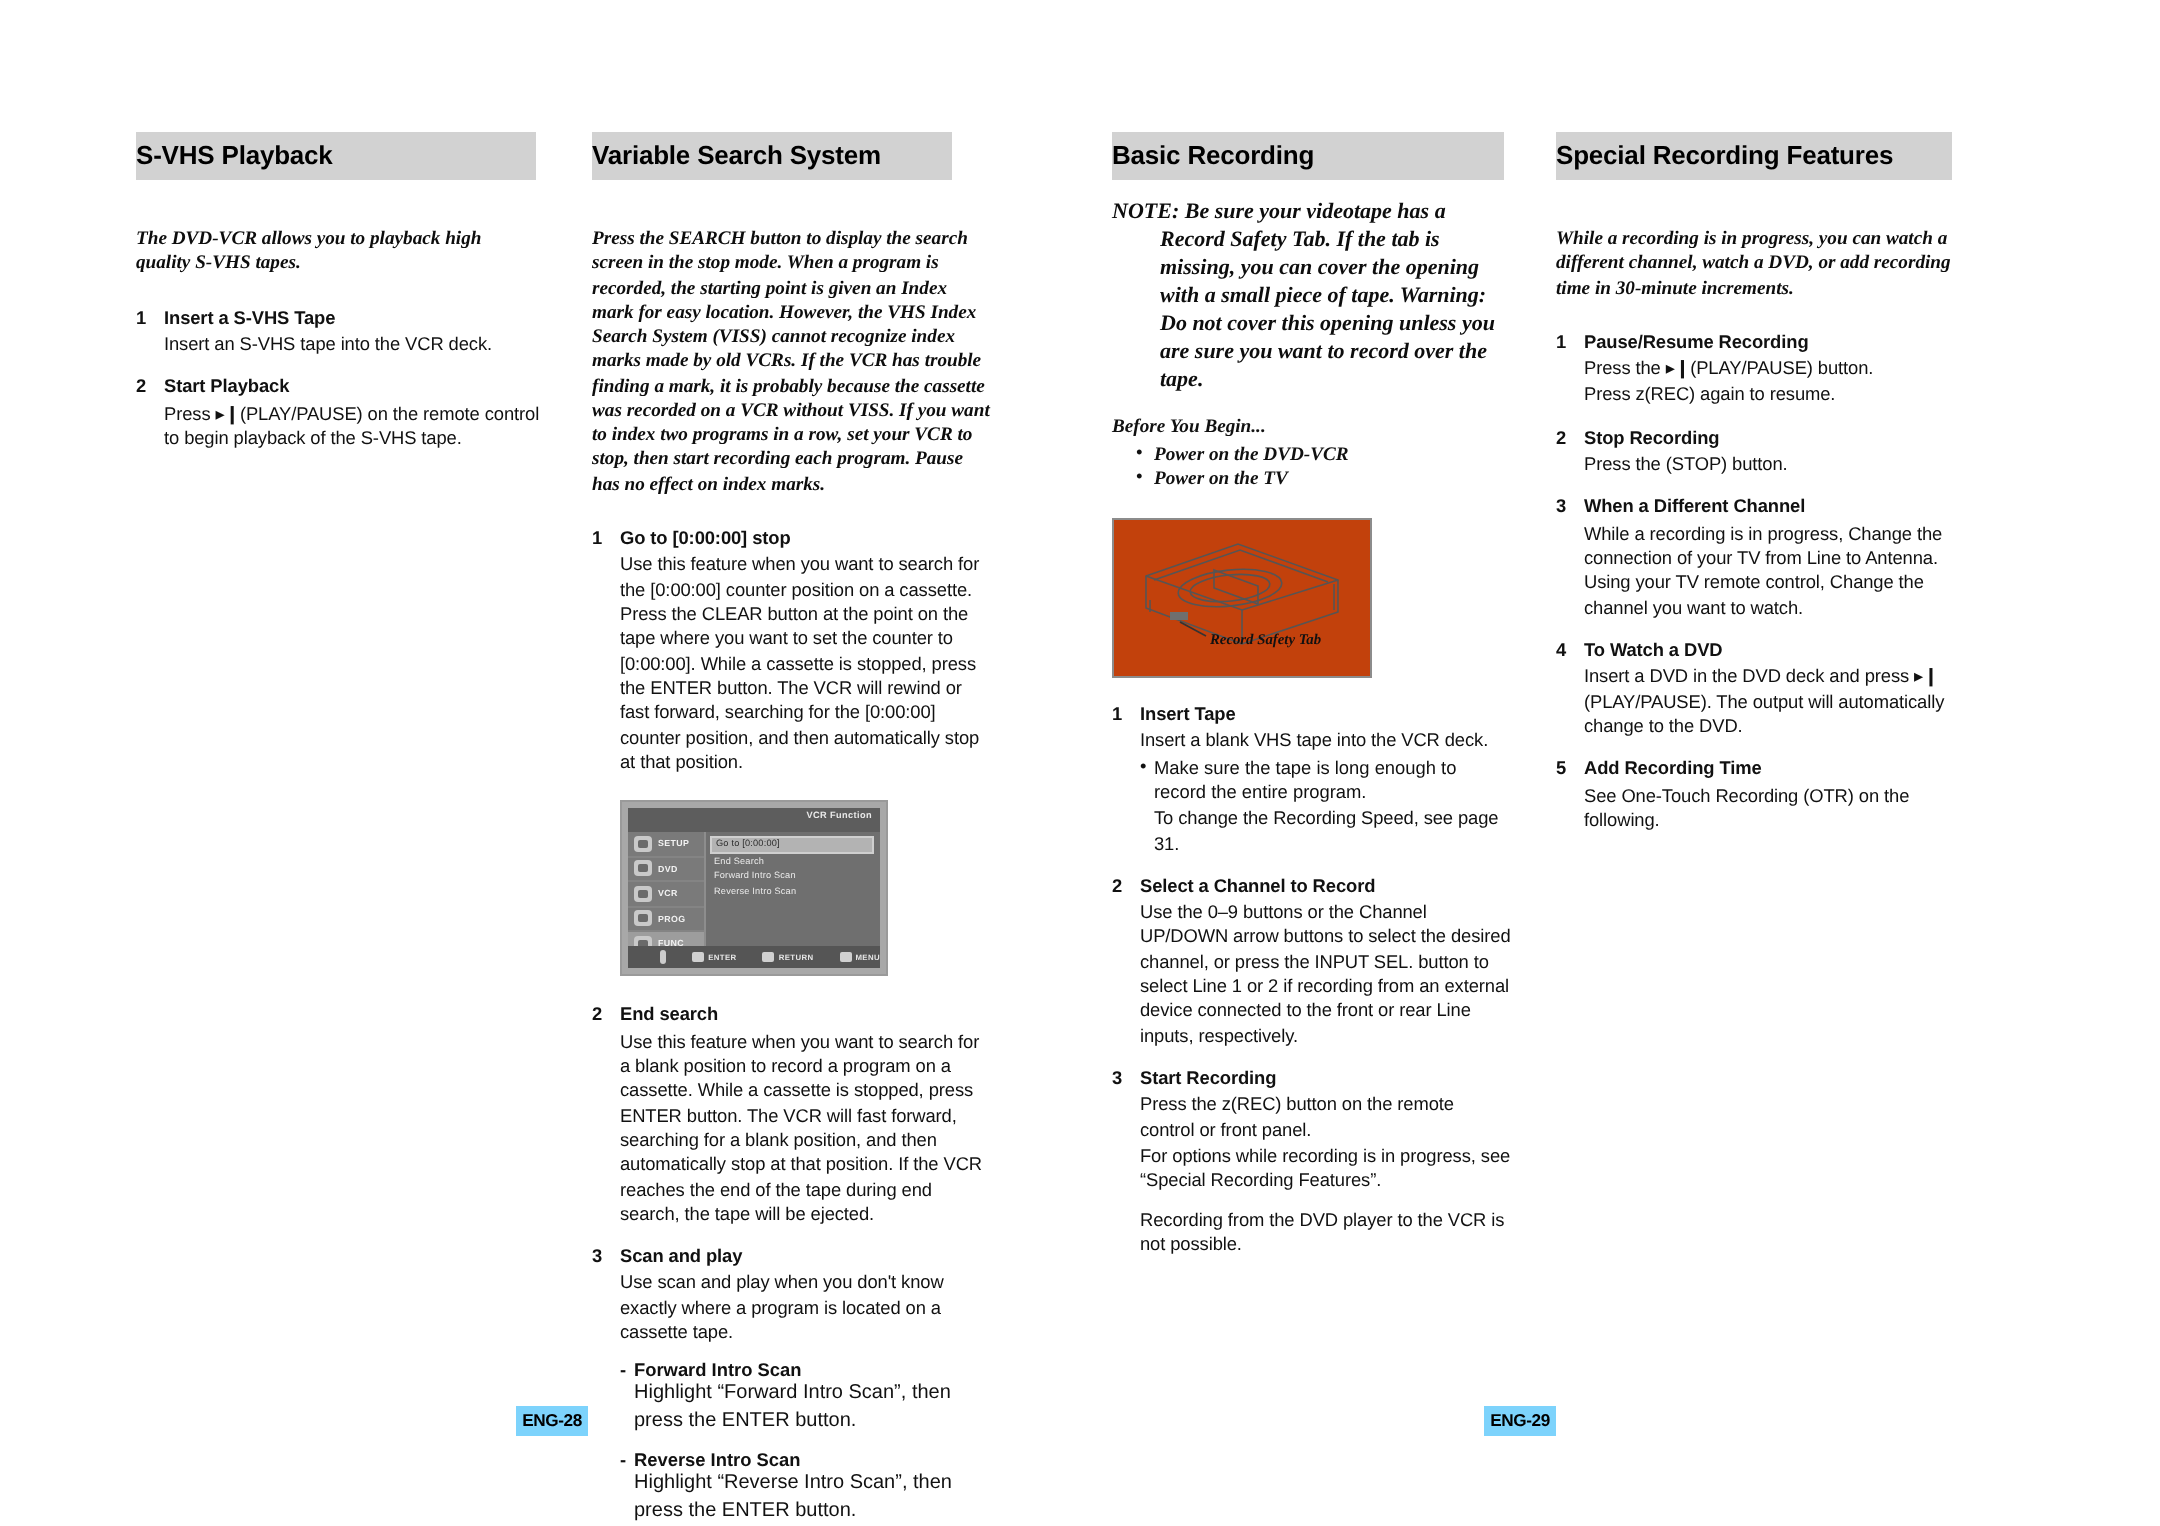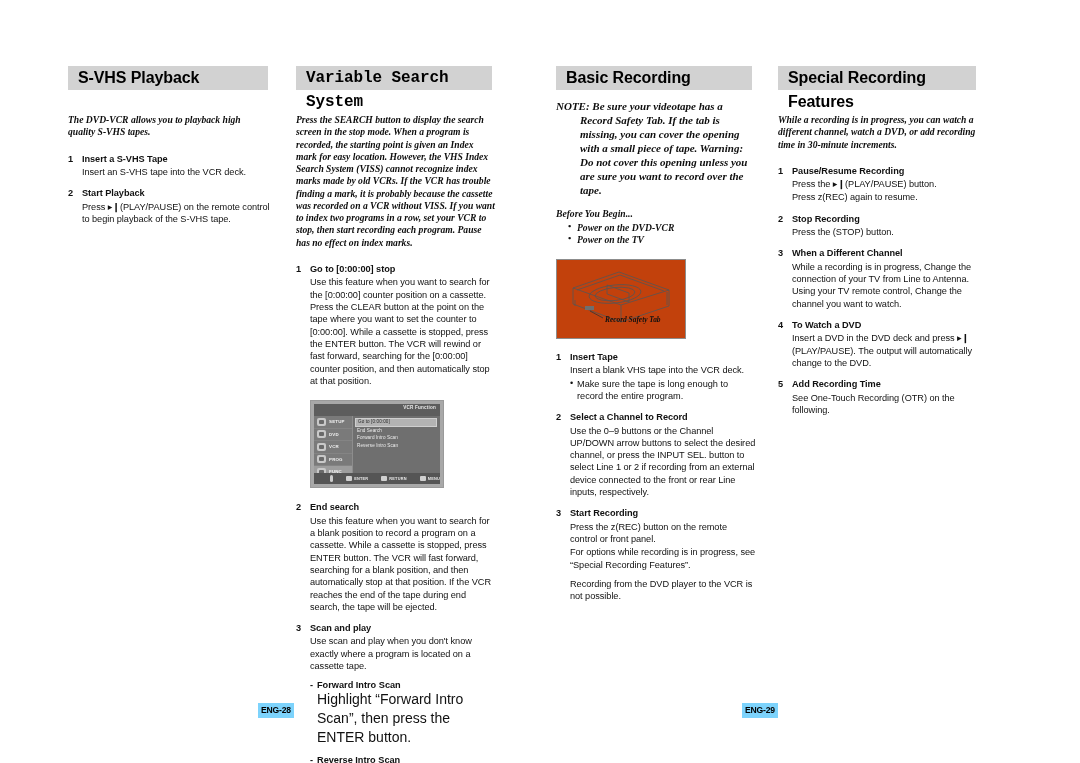--- a/index.html
+++ b/index.html
@@ -27,30 +27,29 @@
   }
   #col1 { left: 68px;  width: 202px; }
   #col2 { left: 296px; width: 200px; }
   #col3 { left: 556px; width: 200px; }
   #col4 { left: 778px; width: 202px; }
 
   .section-head {
     background: #d2d2d2;
     height: 24px;
     line-height: 24px;
-    font-size: 16px;
+    font-size: 13px;
     font-weight: bold;
     letter-spacing: -0.1px;
-    padding-left: 10px;
     box-sizing: border-box;
     color: #000;
     width: 100%;
   }
   #col1 .section-head { width: 200px; }
-  #col2 .section-head { width: 196px; font-family: Liberation Mono, monospace; }
+  #col2 .section-head { width: 180px; }
   #col3 .section-head { width: 196px; }
   #col4 .section-head { width: 198px; }
 
   .intro {
     font-family: "Liberation Serif", serif;
     font-style: italic;
     font-weight: bold;
     font-size: 9.6px;
     line-height: 1.28;
     margin-top: 24px;
@@ -134,21 +133,21 @@
     font-size: 9.2px;
     font-weight: bold;
     position: relative;
     padding-left: 7px;
   }
   .dash-item .dash-title:before {
     content: "-";
     position: absolute; left: 0; top: 0;
   }
   .dash-item .dash-text {
-    font-size: 14px;
+    font-size: 10px;
     line-height: 1.34;
     padding-left: 7px;
     margin-top: 0px;
   }
 
   
   .osd {
     width: 134px;
     height: 88px;
     margin-top: 13px;
@@ -452,20 +451,21 @@
       </svg>
     </div>
 
     <div class="steps" style="margin-top:12px;">
       <div class="step">
         <div class="num">1</div>
         <div class="body">
           <div class="title">Insert Tape</div>
           <div class="text">Insert a blank VHS tape into the VCR deck.</div>
           <div class="sub-bullet">Make sure the tape is long enough to record the entire program.</div>
+          <div class="text" style="padding-left:7px;">To change the Recording Speed, see page 31.</div>
         </div>
       </div>
 
       <div class="step">
         <div class="num">2</div>
         <div class="body">
           <div class="title">Select a Channel to Record</div>
           <div class="text">Use the 0–9 buttons or the Channel UP/DOWN arrow buttons to select the desired channel, or press the INPUT SEL. button to select Line 1 or 2 if recording from an external device connected to the front or rear Line inputs, respectively.</div>
         </div>
       </div>

